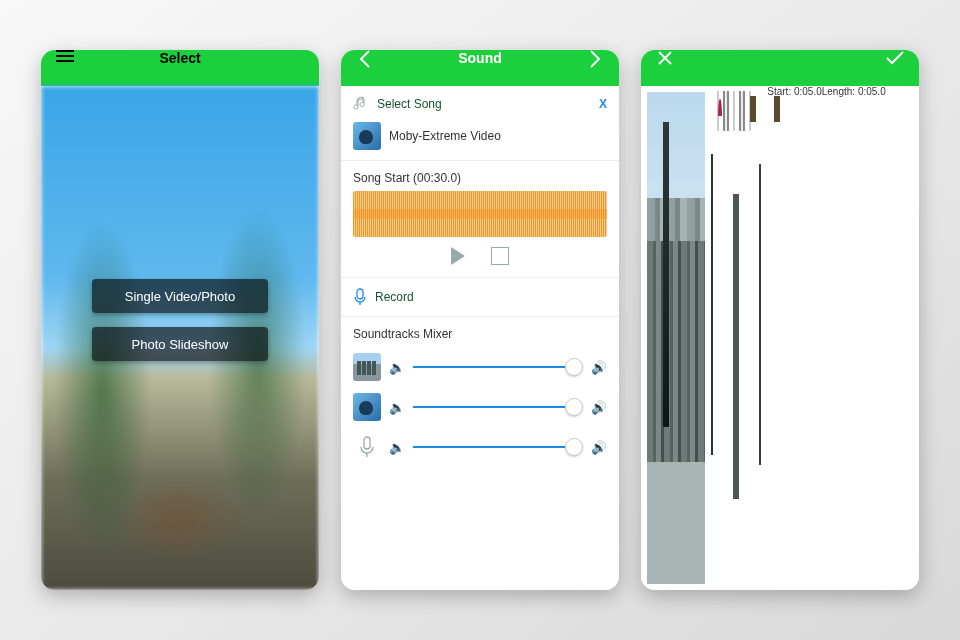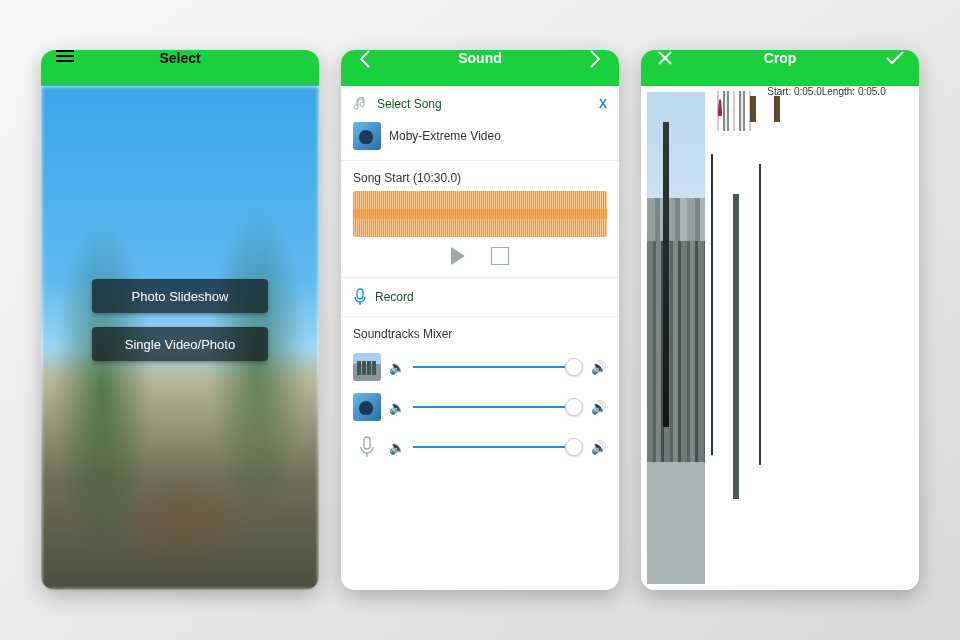--- a/index.html
+++ b/index.html
@@ -130,22 +130,22 @@
           <span></span>
           <span></span>
           <span></span>
         </span>
     </div>
     <div class="title">Select</div>
     <div class="side"></div>
   </div>
   <div class="p1-body"></div>
   <div class="p1-overlay">
+    <div class="dark-btn">Single Video/Photo</div>
     <div class="dark-btn">Photo Slideshow</div>
-    <div class="dark-btn">Single Video/Photo</div>
   </div>
 </div>
 
 <div class="phone">
   <div class="header">
     <div class="side">
       <svg width="12" height="18" viewBox="0 0 12 18">
           <path d="M10 1 L2 9 L10 17" stroke="#fff" stroke-width="2" fill="none"></path>
         </svg>
     </div>
@@ -166,21 +166,21 @@
         <span class="link">Select Song</span>
         <span class="x-btn">X</span>
       </div>
       <div class="row" style="margin-top:10px">
         <div class="thumb"></div>
         <span>Moby-Extreme Video</span>
       </div>
     </div>
 
     <div class="section">
-      <div>Song Start (10:30.0)</div>
+      <div>Song Start (00:30.0)</div>
       <div class="waveform"></div>
       <div class="controls">
         <div class="ctrl play"></div>
         <div class="ctrl"></div>
       </div>
     </div>
 
     <div class="section">
       <div class="row">
         <svg width="14" height="18" viewBox="0 0 14 18">
@@ -226,21 +226,20 @@
   </div>
 </div>
 
 <div class="phone">
   <div class="header">
     <div class="side">
       <svg width="16" height="16" viewBox="0 0 16 16">
           <path d="M2 2 L14 14 M14 2 L2 14" stroke="#fff" stroke-width="2"></path>
         </svg>
     </div>
-    <div class="title">Crop</div>
     <div class="side">
       <svg width="20" height="16" viewBox="0 0 20 16">
           <path d="M2 8 L7 13 L18 2" stroke="#fff" stroke-width="2" fill="none"></path>
         </svg>
     </div>
   </div>
   <div class="p3-body">
     <div class="crop-img"></div>
     <div class="strip">
       <div class="clip bridge"></div>

